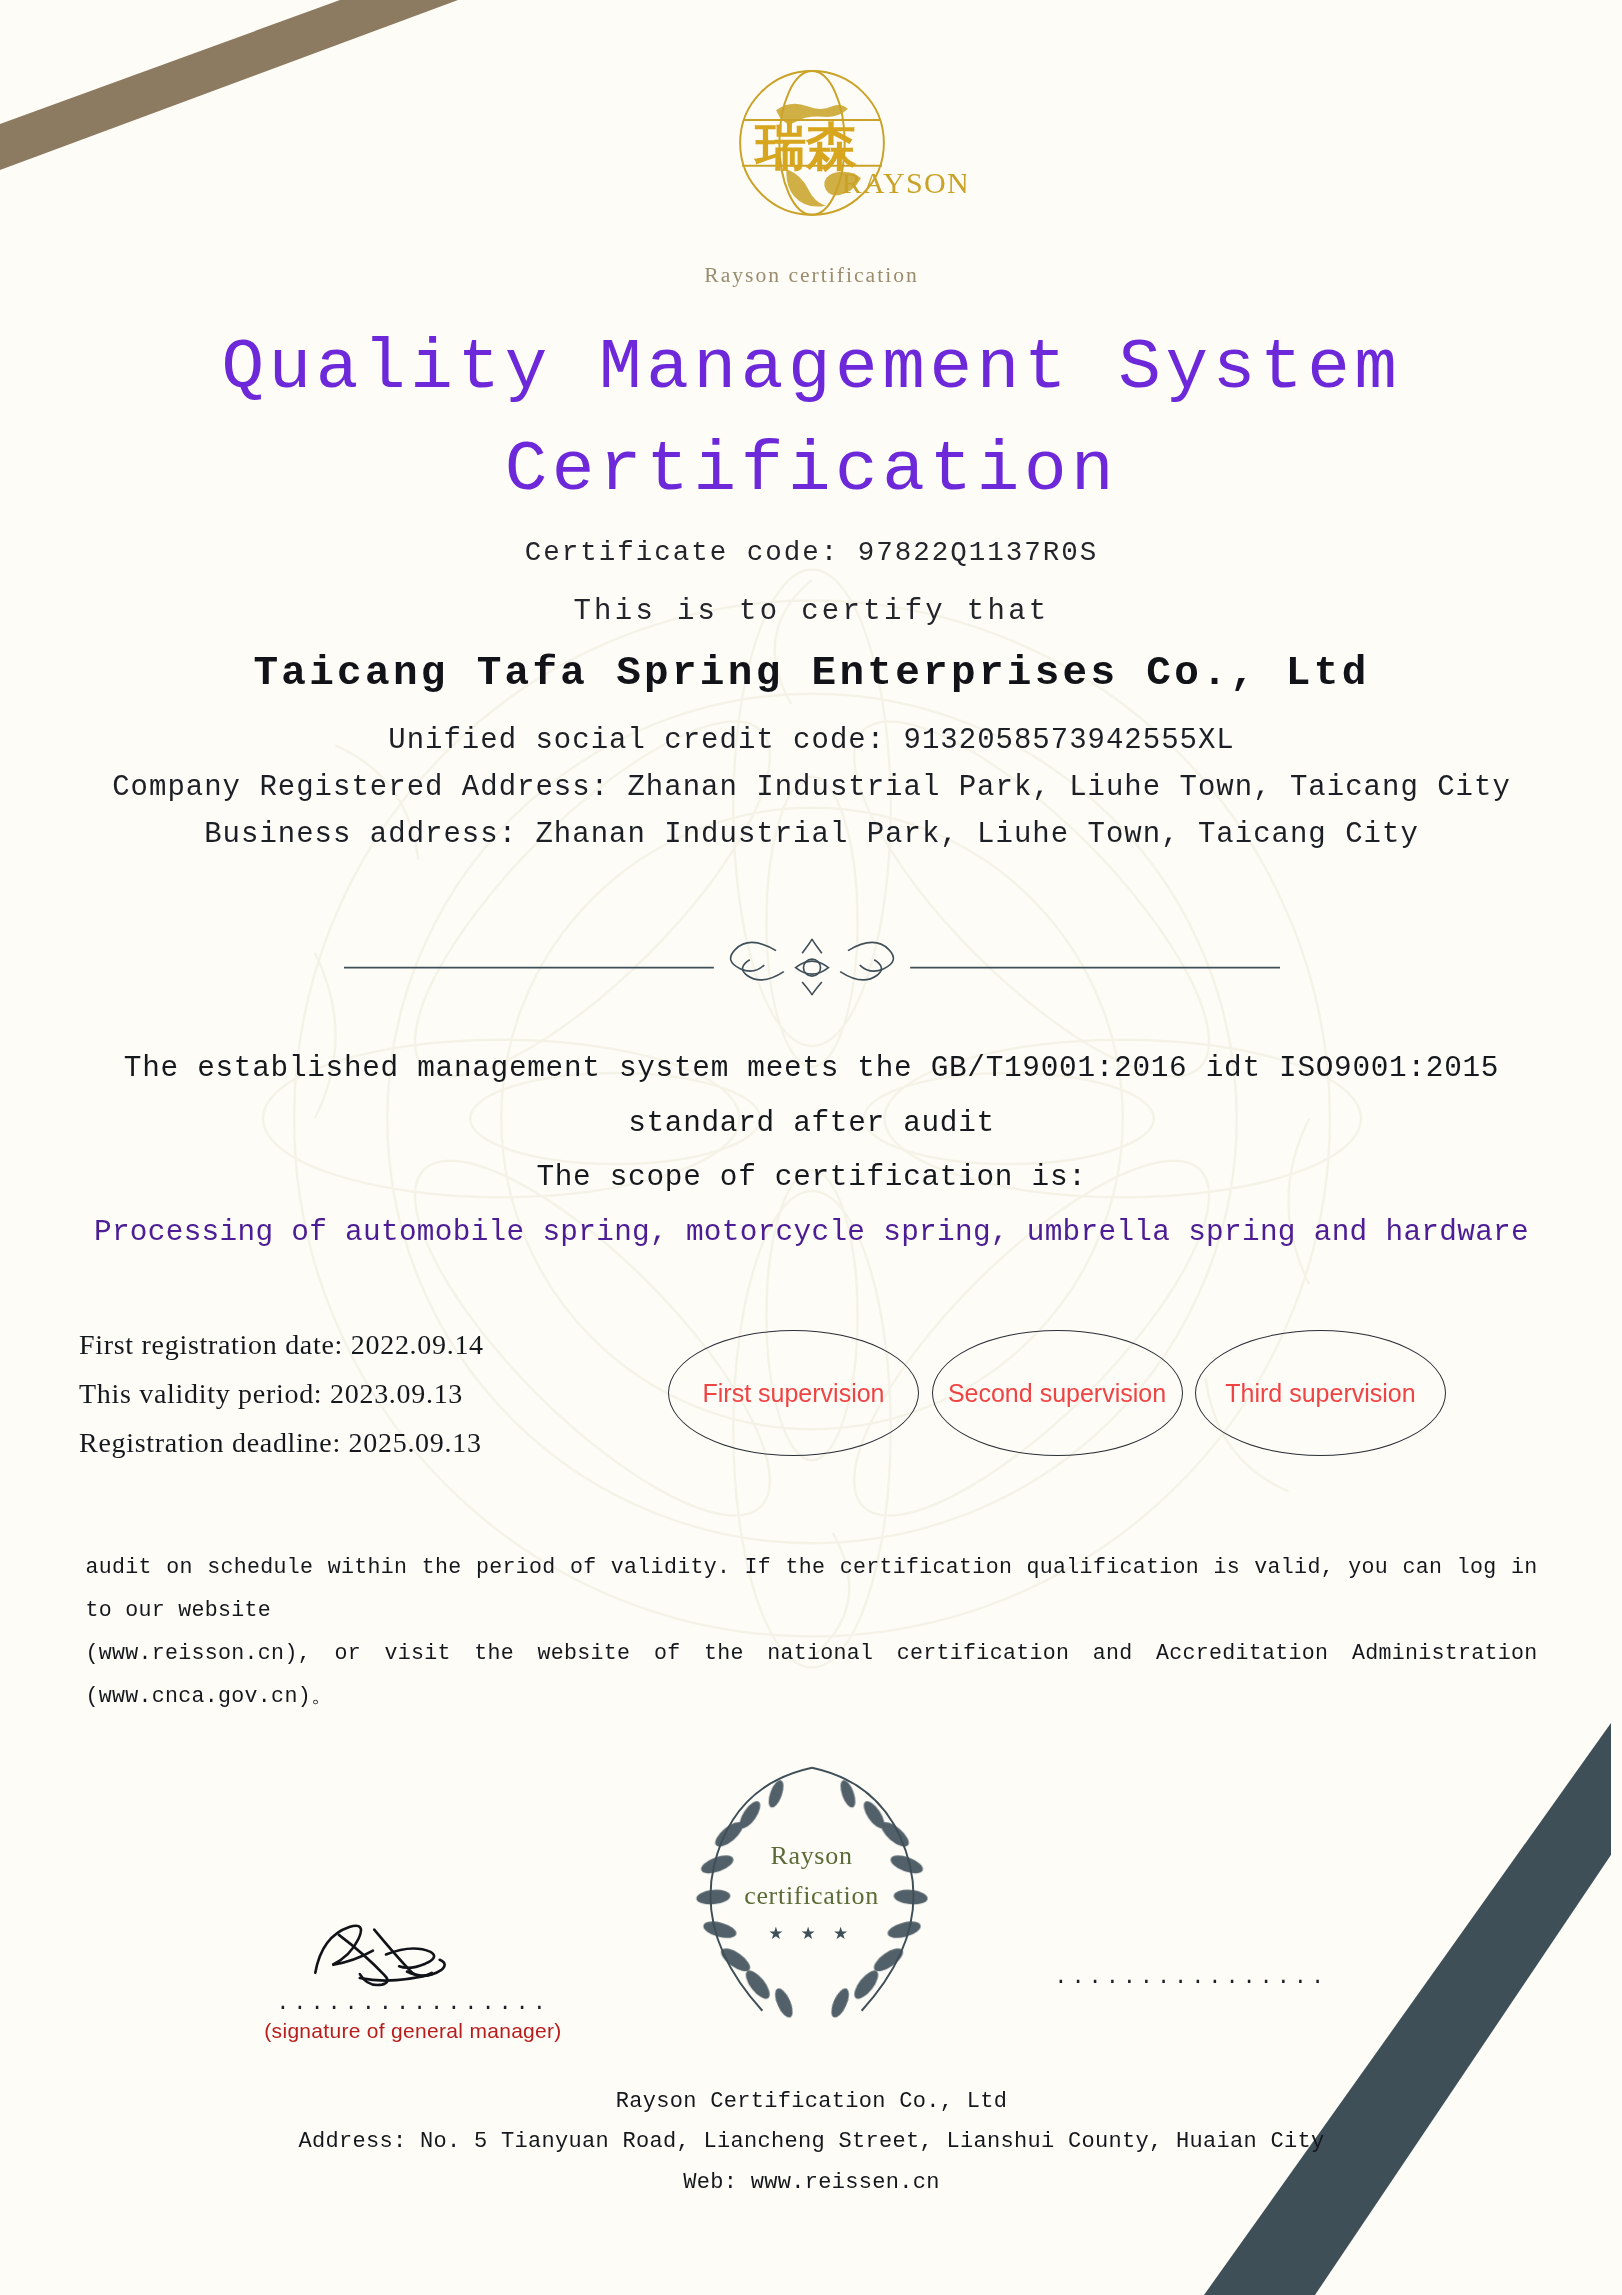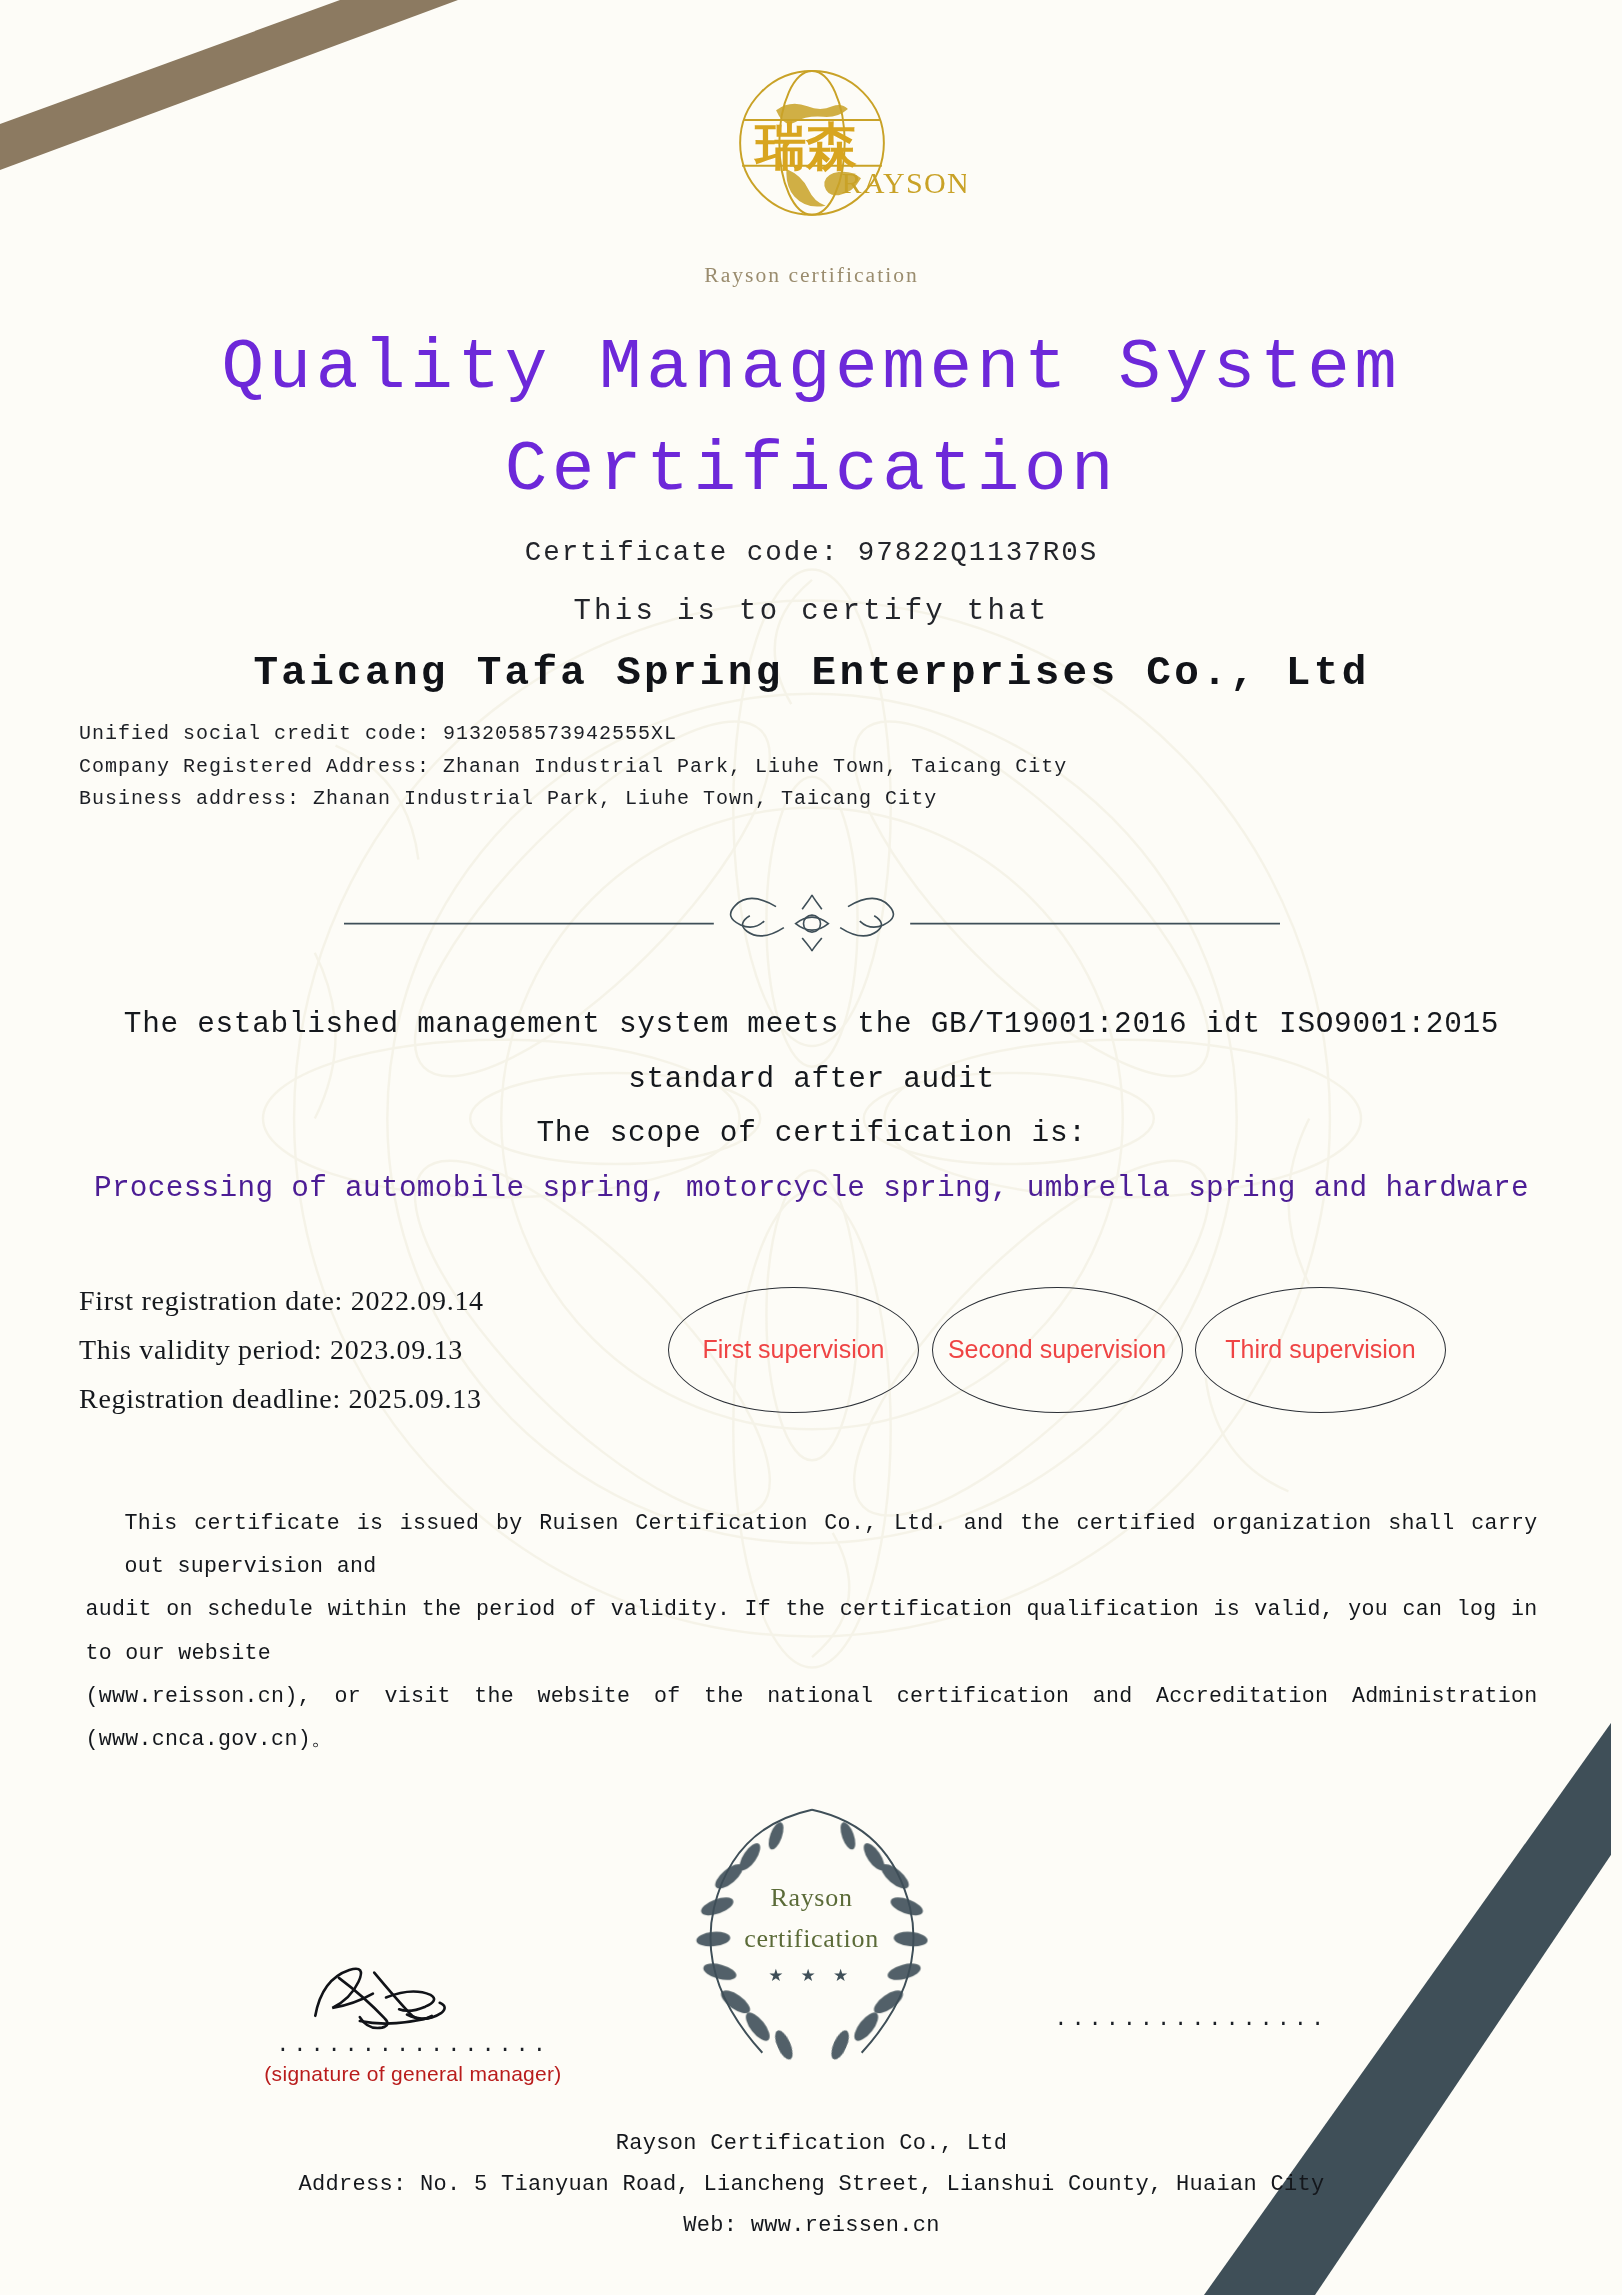--- a/index.html
+++ b/index.html
@@ -124,23 +124,23 @@
     text-align: center;
     font-family: "Liberation Mono", monospace;
     font-size: 41px;
     font-weight: bold;
     letter-spacing: 3.3px;
     color: #111318;
   }
 
   .meta {
     margin-top: 22px;
-    text-align: left;
-    font-family: "Liberation Mono", monospace;
-    font-size: 20px;
+    text-align: center;
+    font-family: "Liberation Mono", monospace;
+    font-size: 29px;
     line-height: 1.62;
     letter-spacing: 1px;
     color: #1c1f25;
   }
 
   
   .divider {
     margin: 72px auto 0 auto;
     width: 936px;
     height: 72px;
@@ -403,21 +403,20 @@
         <div>Registration deadline: 2025.09.13</div>
       </div>
       <div class="ovals">
         <div class="oval">First supervision</div>
         <div class="oval">Second supervision</div>
         <div class="oval">Third supervision</div>
       </div>
     </div>
 
     <div class="legal">
-      <div class="indent">This certificate is issued by Ruisen Certification Co., Ltd. and the certified organization shall carry out supervision and</div>
       <div>audit on schedule within the period of validity. If the certification qualification is valid, you can log in to our website</div>
       <div>(www.reisson.cn), or visit the website of the national certification and Accreditation Administration (www.cnca.gov.cn)。</div>
     </div>
 
     <div class="seal-row">
 
       <div class="seal">
         <svg width="308" height="281" viewBox="0 0 470 430">
           <g stroke="#3f4f58" fill="none" stroke-width="3">
             <path d="M235 24 q-120 26 -150 150 q-26 112 74 222"></path>

